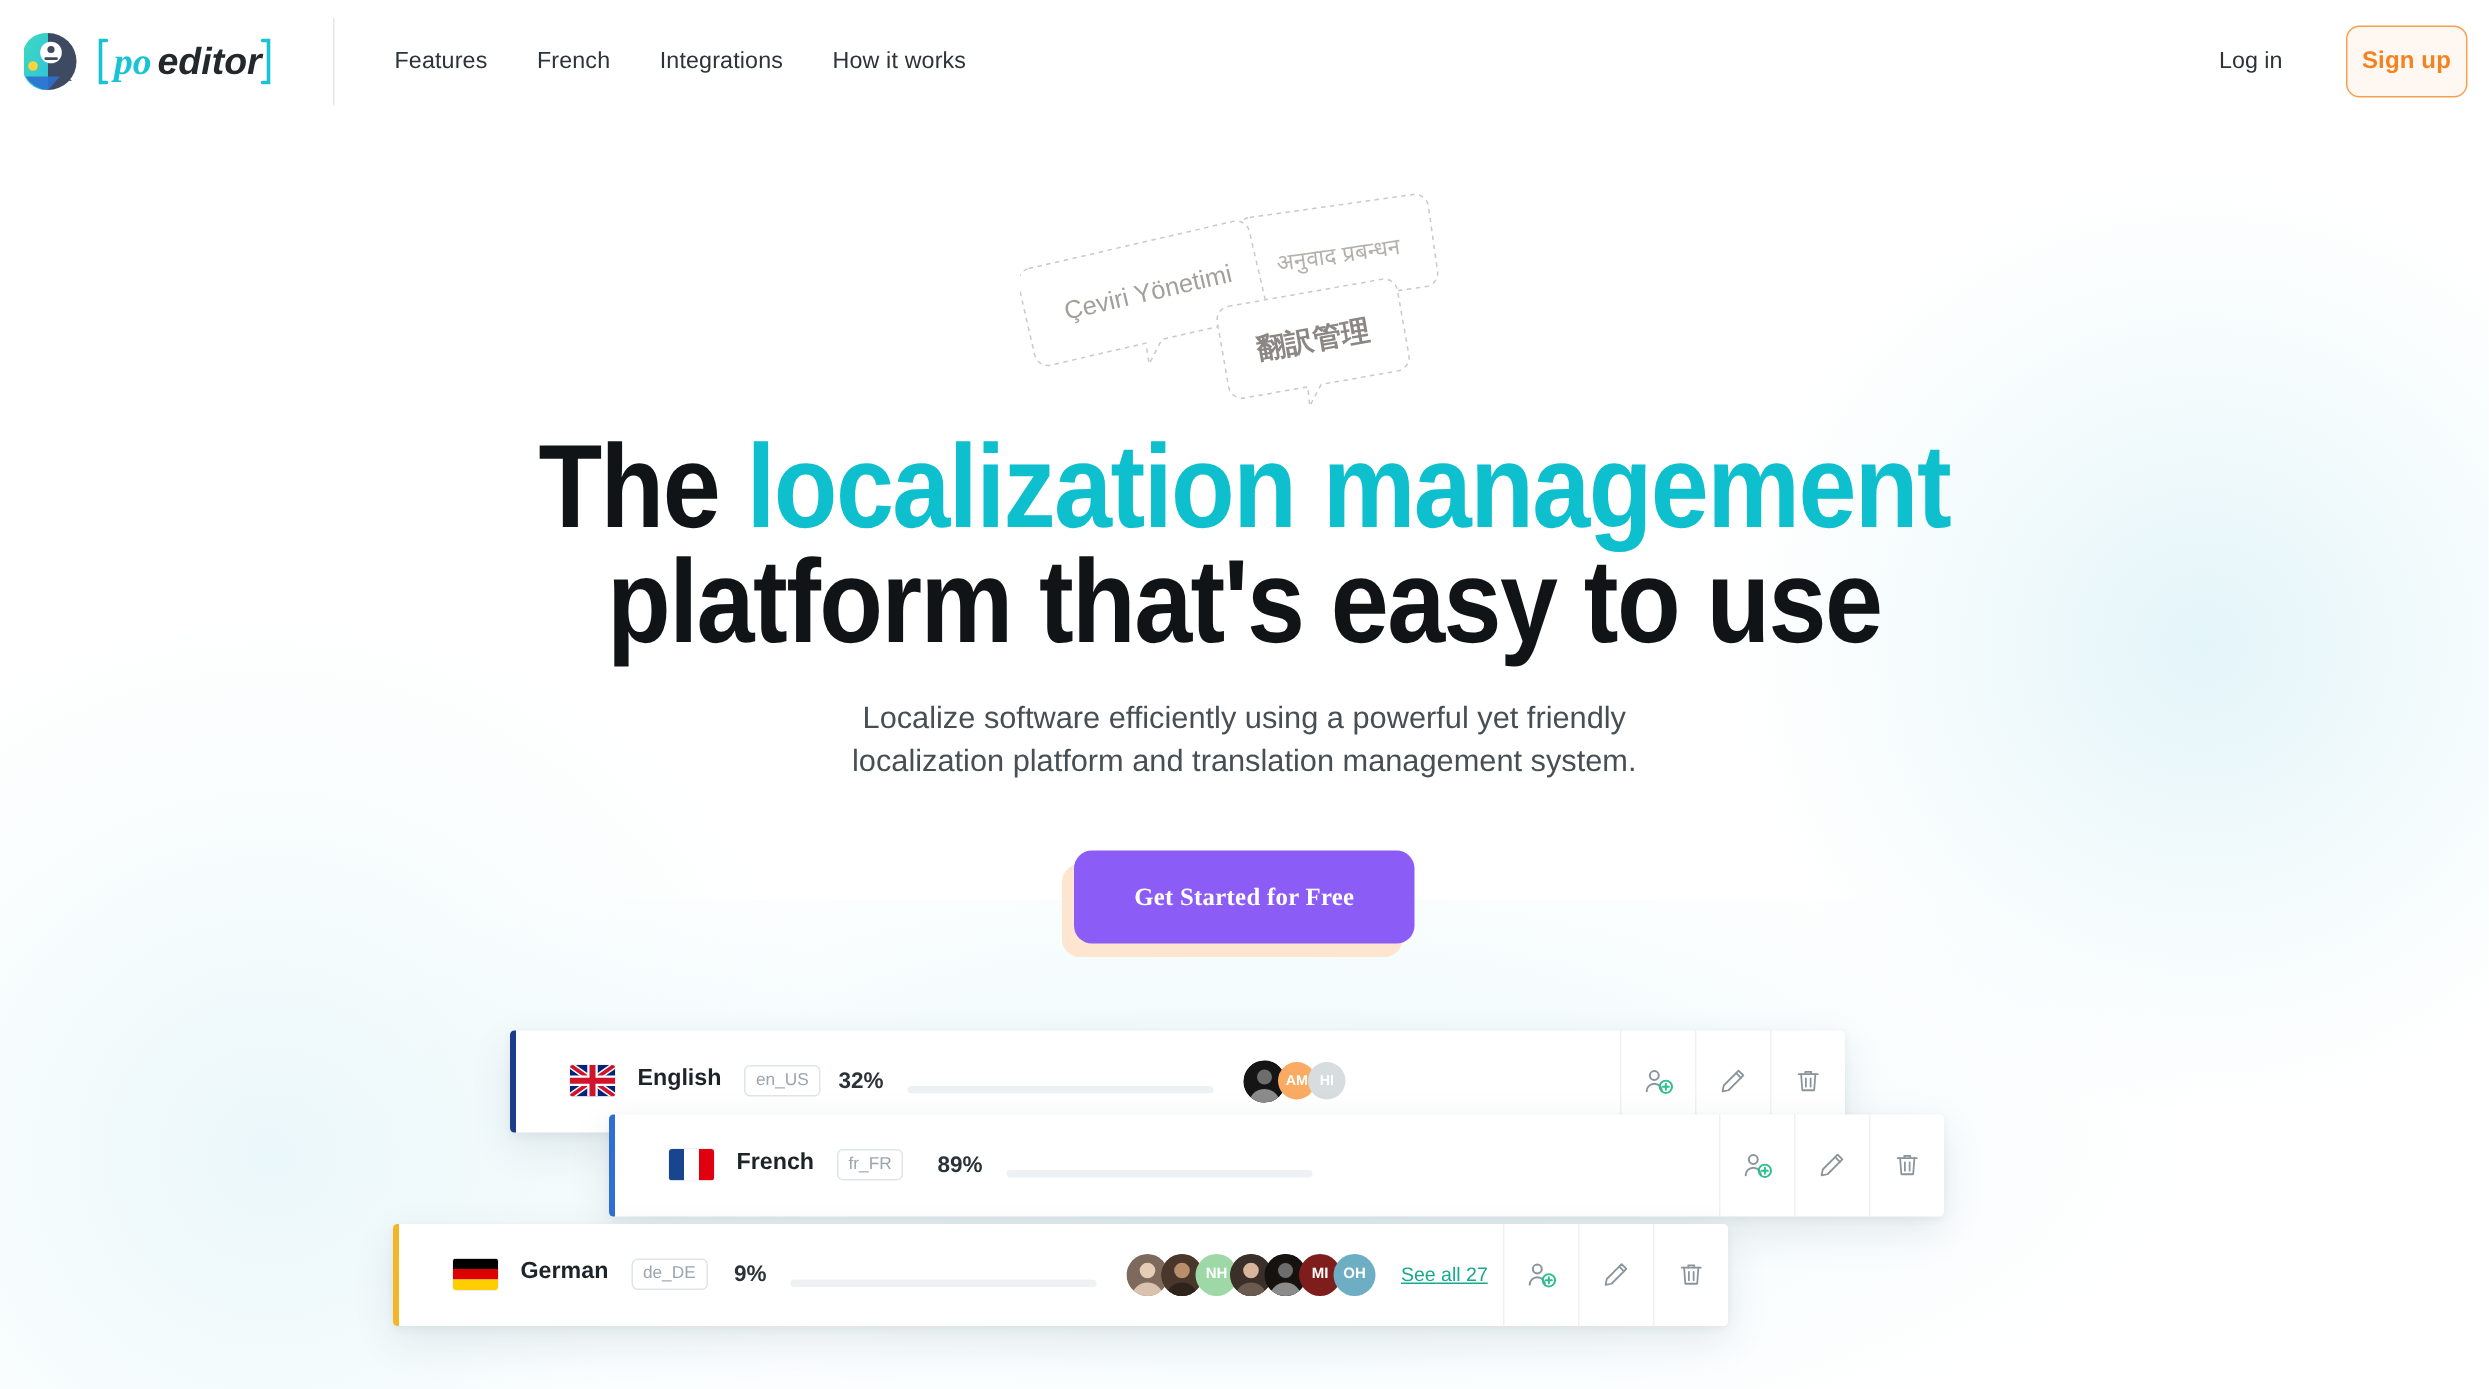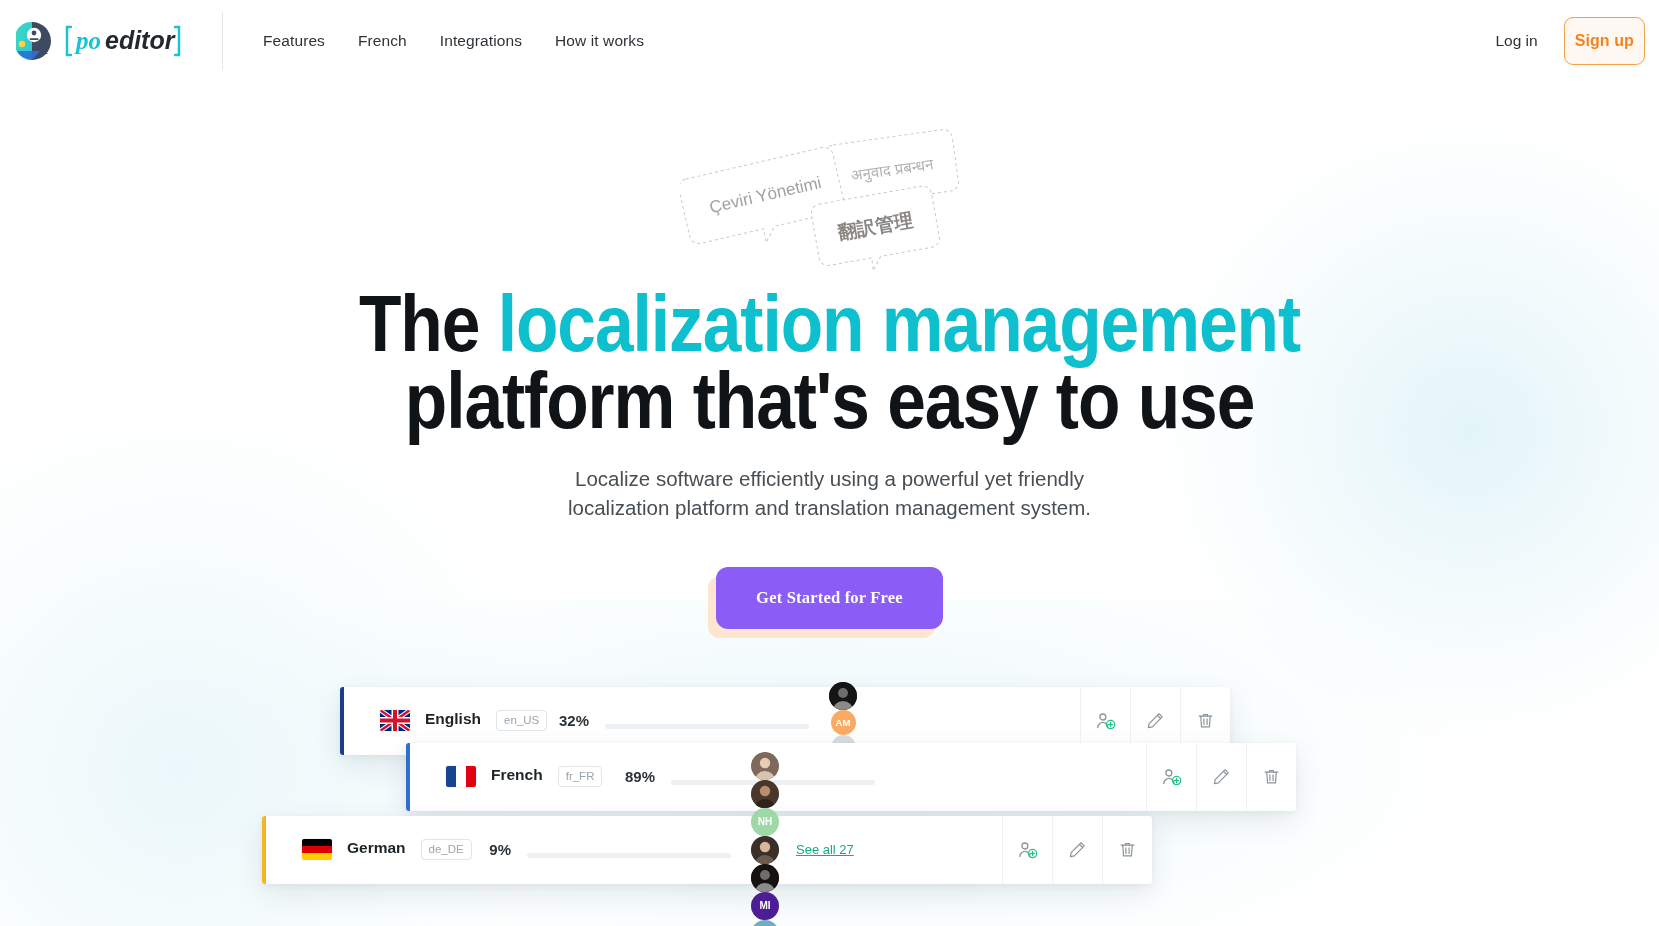--- a/index.html
+++ b/index.html
@@ -88,21 +88,21 @@
     margin-left: auto;
     display: flex;
     align-items: center;
     gap: 0;
     padding-right: 14px;
   }
   .login-link {
     font-size: 15.5px;
     color: #2d3338;
     text-decoration: none;
-    margin-right: 26px;
+    margin-right: 42px;
   }
   .signup-btn {
     font-size: 16px;
     font-weight: bold;
     color: #f5821f;
     background: #fff8f2;
     border: 1px solid #f5a04a;
     border-radius: 9px;
     padding: 14px 10px;
     cursor: pointer;
@@ -250,21 +250,20 @@
   .avatars-cell {
     display: flex;
     align-items: center;
     flex: 1 1 auto;
     padding-left: 20px;
     min-width: 0;
   }
   .avatars {
     display: flex;
     align-items: center;
-    flex-direction: column;
   }
   .avatar {
     width: 25px; height: 25px;
     border-radius: 50%;
     margin-right: -5px;
     display: flex;
     align-items: center;
     justify-content: center;
     font-size: 9.5px;
     font-weight: bold;
@@ -541,21 +540,21 @@
               <path d="M4 28 a10 9 0 0 1 20 0 z" fill="#6b5a50"></path>
             </svg>
         </span>
         <span class="avatar big" style="background:#231f1d">
           <svg width="28" height="28" viewBox="0 0 28 28">
               <circle cx="14" cy="14" r="14" fill="#15120f"></circle>
               <circle cx="14" cy="11" r="5" fill="#6d6d6d"></circle>
               <path d="M4 28 a10 9 0 0 1 20 0 z" fill="#8b8b8b"></path>
             </svg>
         </span>
-        <span class="avatar big" style="background:#4c1d95">MI</span>
+        <span class="avatar big" style="background:#7f1d1d">MI</span>
         <span class="avatar big" style="background:#6eaec4">OH</span>
       </div>
       <a class="see-all" href="#">See all 27</a>
     </div>
     <div class="actions-cell">
       <div class="action-btn">
         <svg width="21" height="21" viewBox="0 0 24 24" fill="none" stroke="#8a949b" stroke-width="1.5" stroke-linecap="round" stroke-linejoin="round">
           <circle cx="9" cy="8" r="3.4"></circle>
             <path d="M3.2 20 a5.8 5.8 0 0 1 11.6 0"></path>
           <circle cx="17.8" cy="16.6" r="4.7" stroke="#2bbf8f"></circle>

